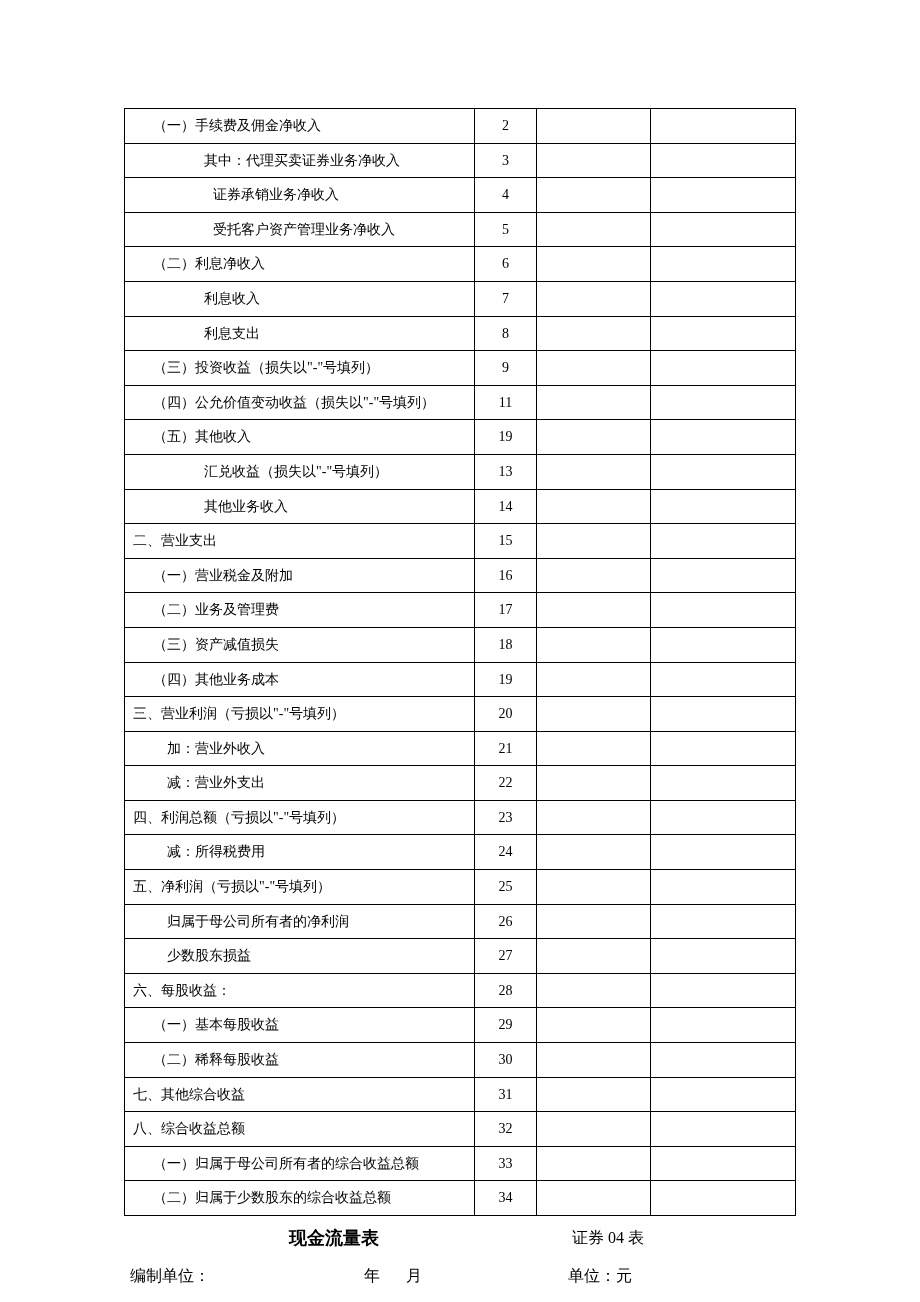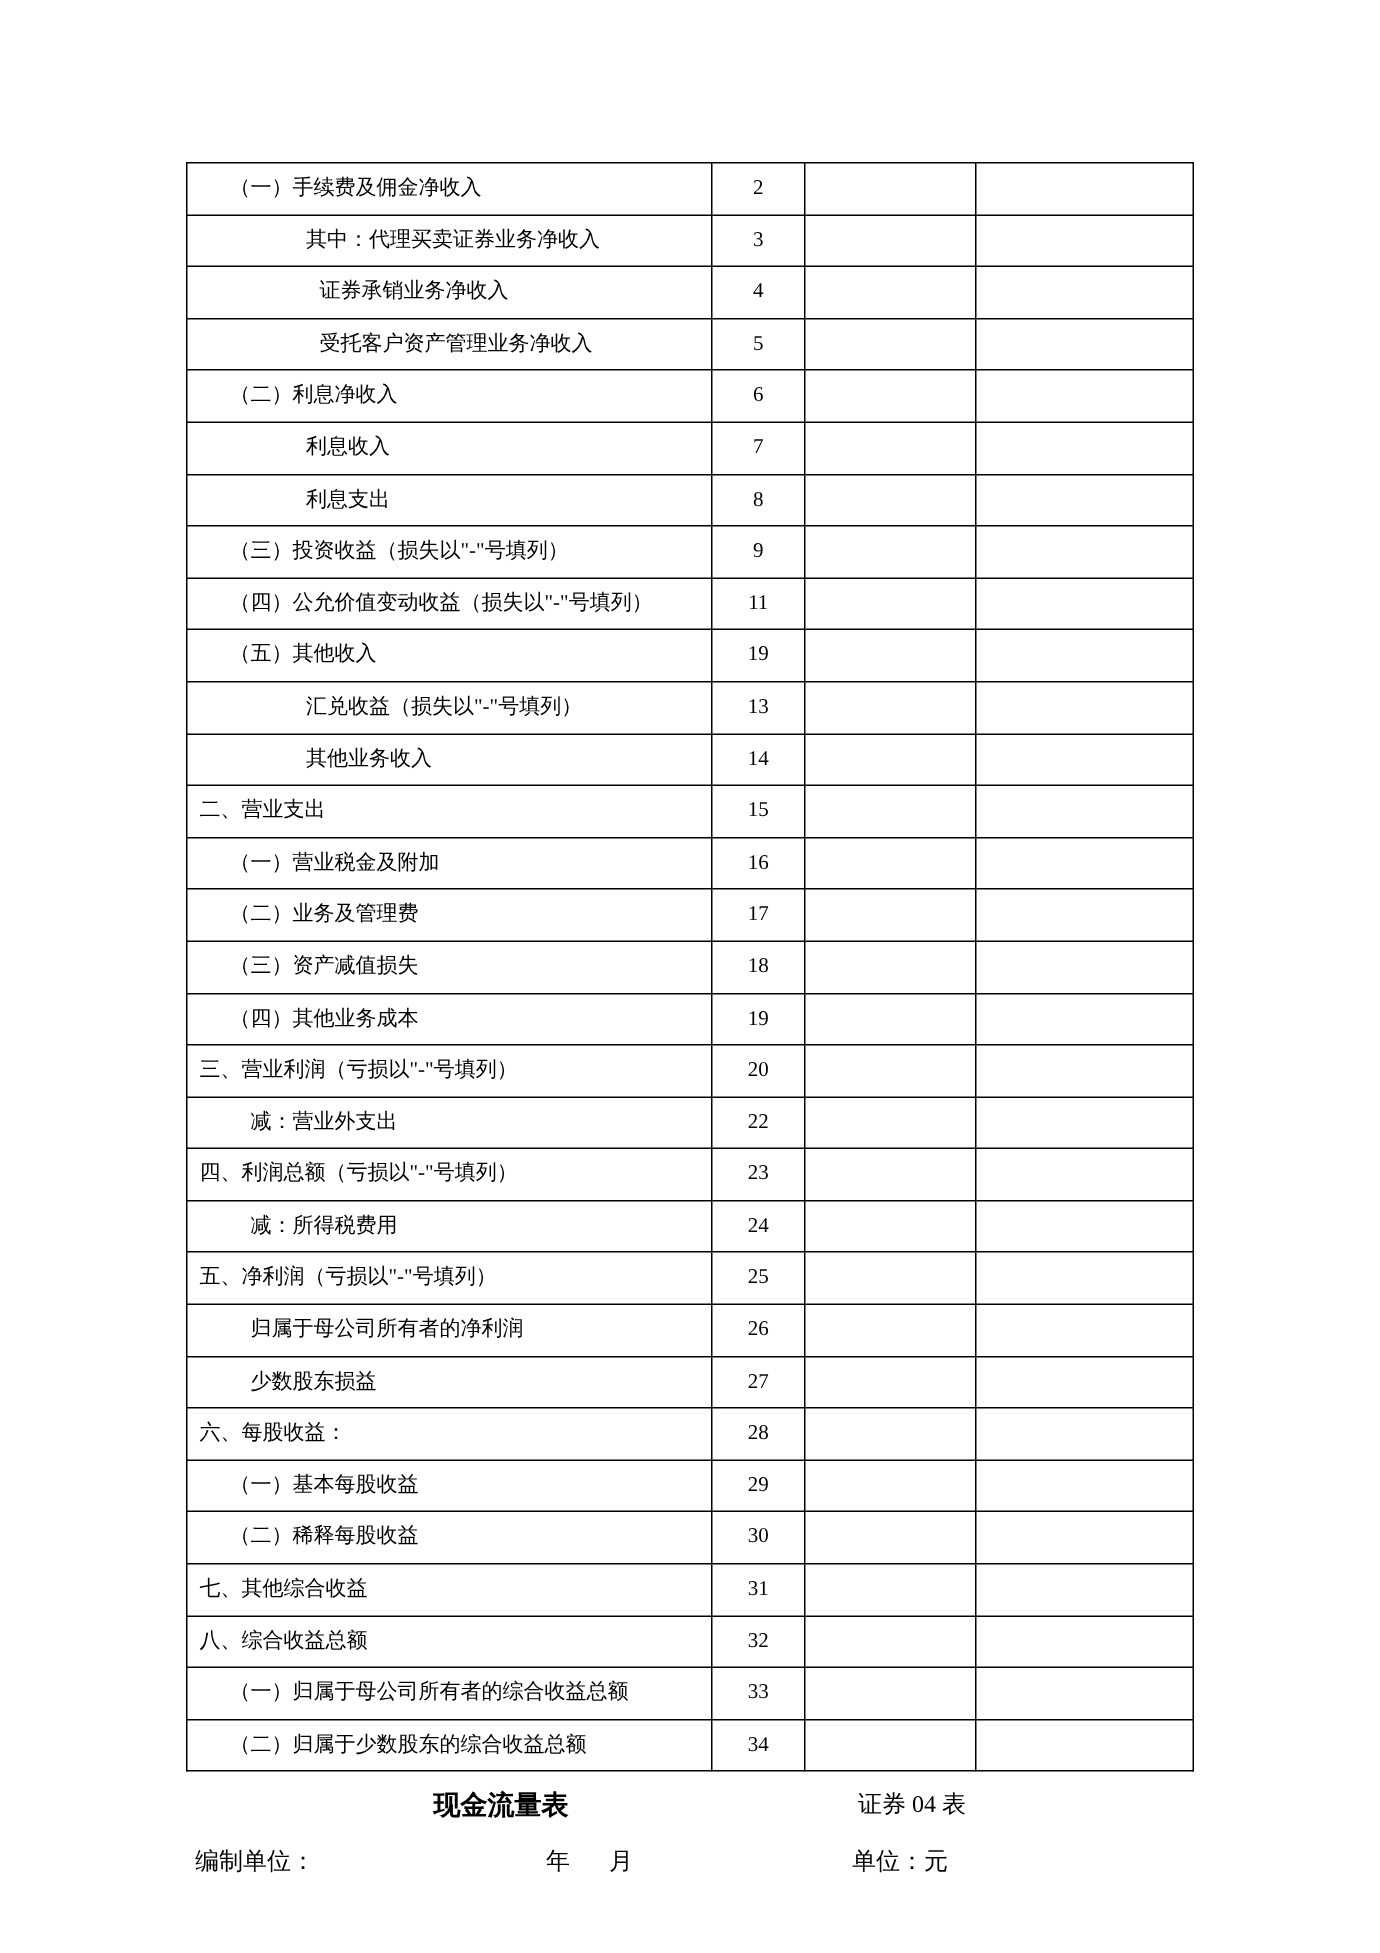--- a/index.html
+++ b/index.html
@@ -192,20 +192,26 @@
         </tr>
         <tr>
           <td class="col-label ind-1">（四）其他业务成本</td>
           <td class="col-num">19</td>
           <td class="col-val1"></td>
           <td class="col-val2"></td>
         </tr>
         <tr>
           <td class="col-label ind-0">三、营业利润（亏损以"-"号填列）</td>
           <td class="col-num">20</td>
+          <td class="col-val1"></td>
+          <td class="col-val2"></td>
+        </tr>
+        <tr>
+          <td class="col-label ind-1" style="padding-left: 42px;">加：营业外收入</td>
+          <td class="col-num">21</td>
           <td class="col-val1"></td>
           <td class="col-val2"></td>
         </tr>
         <tr>
           <td class="col-label ind-1" style="padding-left: 42px;">减：营业外支出</td>
           <td class="col-num">22</td>
           <td class="col-val1"></td>
           <td class="col-val2"></td>
         </tr>
         <tr>

